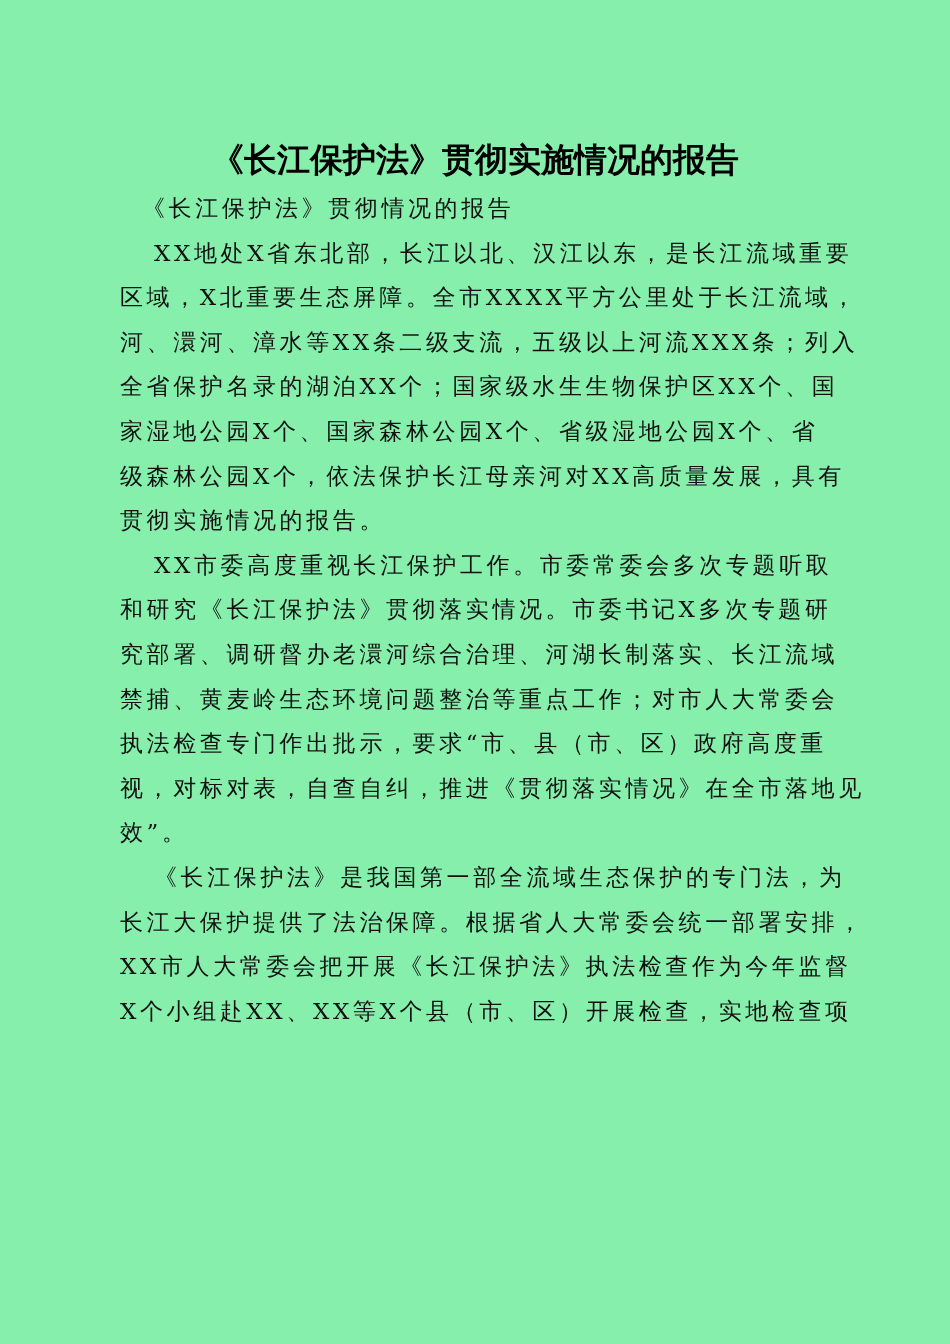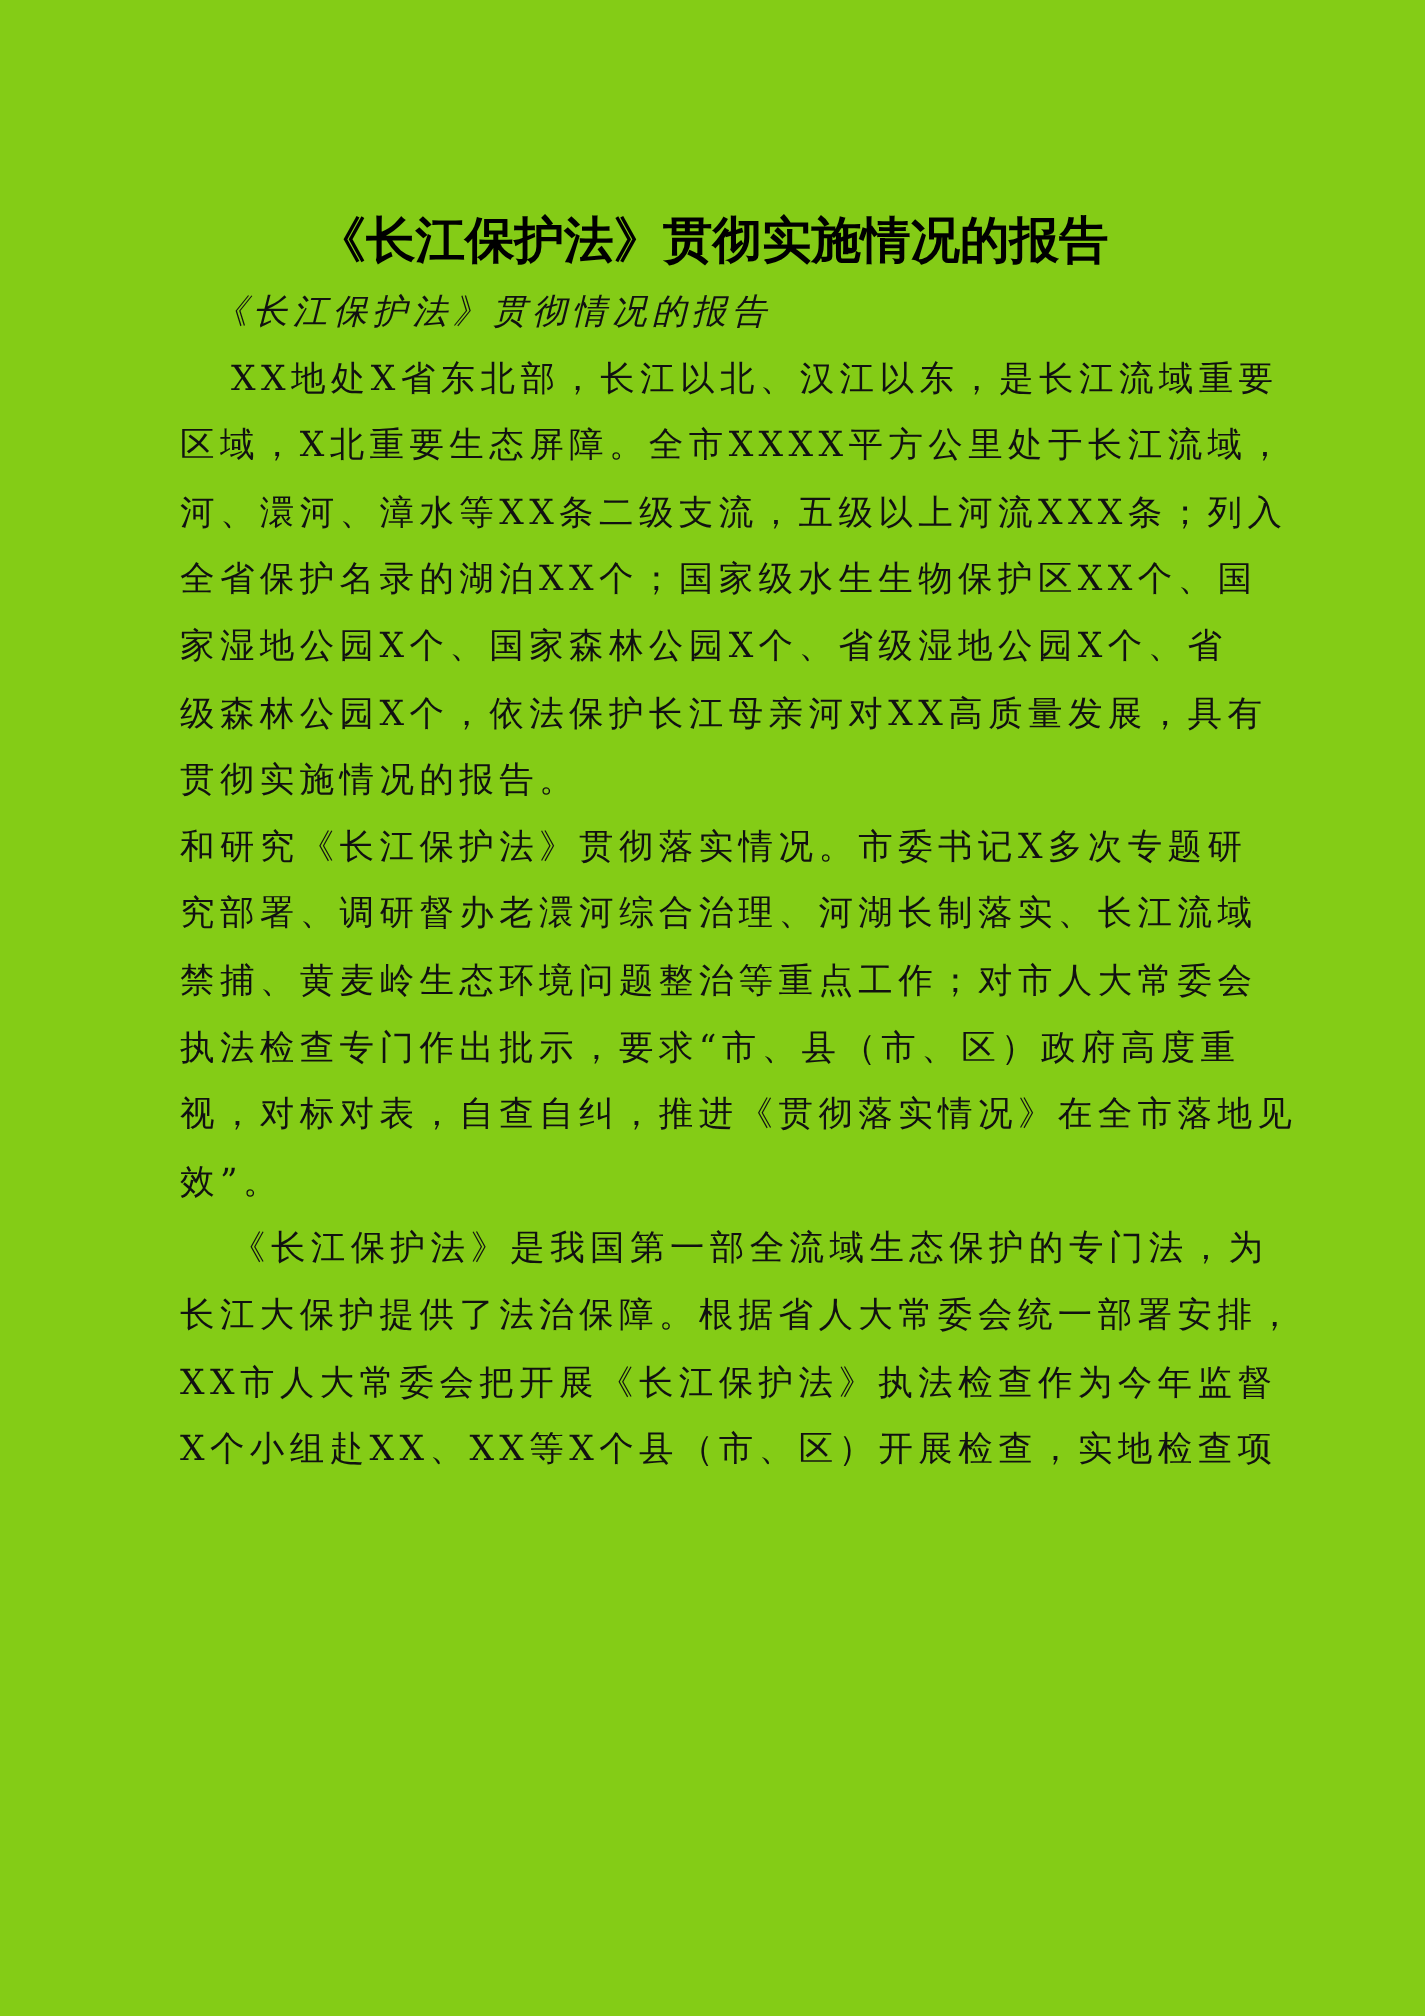--- a/index.html
+++ b/index.html
@@ -14,21 +14,21 @@
     overflow: hidden;
     font-family: "DejaVu Serif", "Liberation Serif", serif;
     color: #111111;
   }
   .page {
     position: absolute;
     left: 0;
     top: 0;
     width: 950px;
     height: 1344px;
-    background: #84cc16;
+    background: #86efac;
   }
   .title {
     position: absolute;
     top: 136px;
     left: 0;
     width: 950px;
     text-align: center;
     font-size: 33px;
     font-weight: bold;
     letter-spacing: 0px;
@@ -49,21 +49,20 @@
     letter-spacing: 3.6px;
     white-space: nowrap;
     overflow: visible;
   }
   .line.indent {
     padding-left: 34px;
     text-align: center;
   }
   .subtitle {
     padding-left: 22px;
-    font-style: italic;
   }
 </style>
 </head>
 <body>
 
 <div class="page">
   <div class="title">《长江保护法》贯彻实施情况的报告</div>
 
   <div class="body">
     <div class="line subtitle">《长江保护法》贯彻情况的报告</div>
@@ -72,20 +71,21 @@
       <div class="line indent">XX地处X省东北部，长江以北、汉江以东，是长江流域重要</div>
       <div class="line">区域，X北重要生态屏障。全市XXXX平方公里处于长江流域，</div>
       <div class="line">河、澴河、漳水等XX条二级支流，五级以上河流XXX条；列入</div>
       <div class="line">全省保护名录的湖泊XX个；国家级水生生物保护区XX个、国</div>
       <div class="line">家湿地公园X个、国家森林公园X个、省级湿地公园X个、省</div>
       <div class="line">级森林公园X个，依法保护长江母亲河对XX高质量发展，具有</div>
       <div class="line">贯彻实施情况的报告。</div>
     </div>
 
     <div>
+      <div class="line indent">XX市委高度重视长江保护工作。市委常委会多次专题听取</div>
       <div class="line">和研究《长江保护法》贯彻落实情况。市委书记X多次专题研</div>
       <div class="line">究部署、调研督办老澴河综合治理、河湖长制落实、长江流域</div>
       <div class="line">禁捕、黄麦岭生态环境问题整治等重点工作；对市人大常委会</div>
       <div class="line">执法检查专门作出批示，要求“市、县（市、区）政府高度重</div>
       <div class="line">视，对标对表，自查自纠，推进《贯彻落实情况》在全市落地见</div>
       <div class="line">效”。</div>
     </div>
 
     <div>
       <div class="line indent">《长江保护法》是我国第一部全流域生态保护的专门法，为</div>

